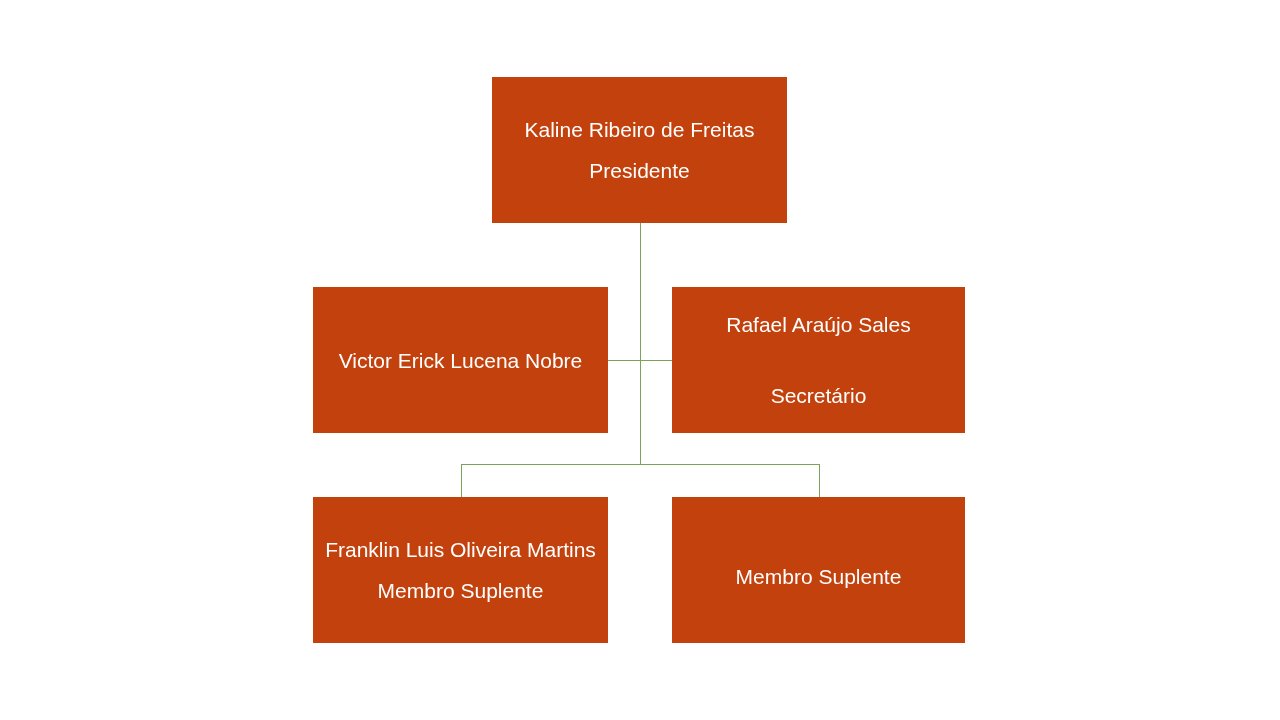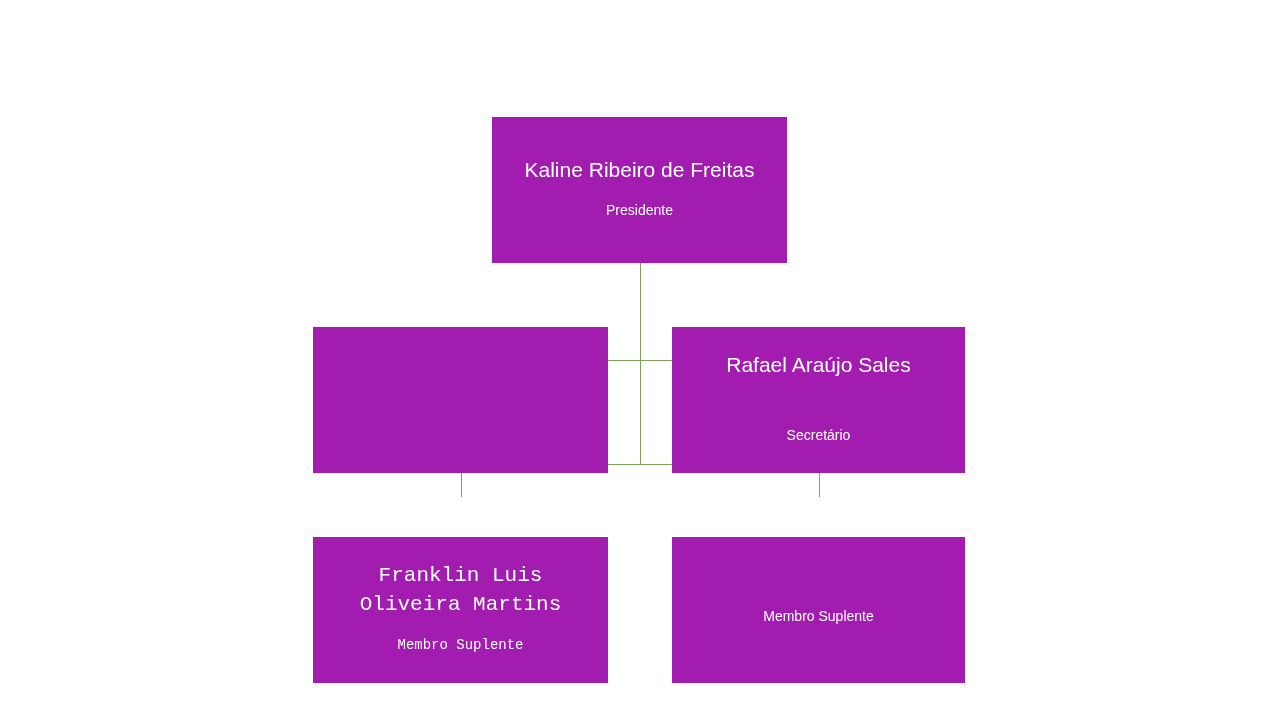--- a/index.html
+++ b/index.html
@@ -13,38 +13,37 @@
   #chart-canvas {
     position: relative;
     width: 1280px;
     height: 720px;
     background: #ffffff;
     overflow: hidden;
   }
   .node-box {
     position: absolute;
     box-sizing: border-box;
-    background: #a21caf;
+    background: #c2410c;
     display: flex;
     flex-direction: column;
     align-items: center;
     justify-content: center;
     text-align: center;
     color: #ffffff;
     padding: 0 10px;
-    margin-top: 40px;
   }
   .node-name {
     font-size: 21px;
     line-height: 29px;
     color: #ffffff;
     white-space: pre-line;
   }
   .node-role {
-    font-size: 14px;
+    font-size: 21px;
     line-height: 29px;
     color: #ffffff;
     margin-top: 12px;
   }
   .connector {
     position: absolute;
     background: #7BA25B;
   }
   .connector-v {
     width: 1px;
@@ -67,28 +66,29 @@
   <div class="connector connector-v" style="left:461px; top:464px; height:33px;"></div>
 
   <div class="connector connector-v" style="left:819px; top:464px; height:33px;"></div>
 
   <div class="node-box" style="left:492px; top:77px; width:295px; height:146px;">
     <div class="node-name">Kaline Ribeiro de Freitas</div>
     <div class="node-role">Presidente</div>
   </div>
 
   <div class="node-box" style="left:313px; top:287px; width:295px; height:146px;">
+    <div class="node-name">Victor Erick Lucena Nobre</div>
   </div>
 
   <div class="node-box" style="left:672px; top:287px; width:293px; height:146px;gap:30px;">
     <div class="node-name">Rafael Araújo Sales</div>
     <div class="node-role">Secretário</div>
   </div>
 
-  <div class="node-box" style="left:313px; top:497px; width:295px; height:146px;font-family:Liberation Mono, monospace;">
+  <div class="node-box" style="left:313px; top:497px; width:295px; height:146px;">
     <div class="node-name">Franklin Luis Oliveira Martins</div>
     <div class="node-role">Membro Suplente</div>
   </div>
 
   <div class="node-box" style="left:672px; top:497px; width:293px; height:146px;">
     <div class="node-role">Membro Suplente</div>
   </div>
 
 </div>
 

